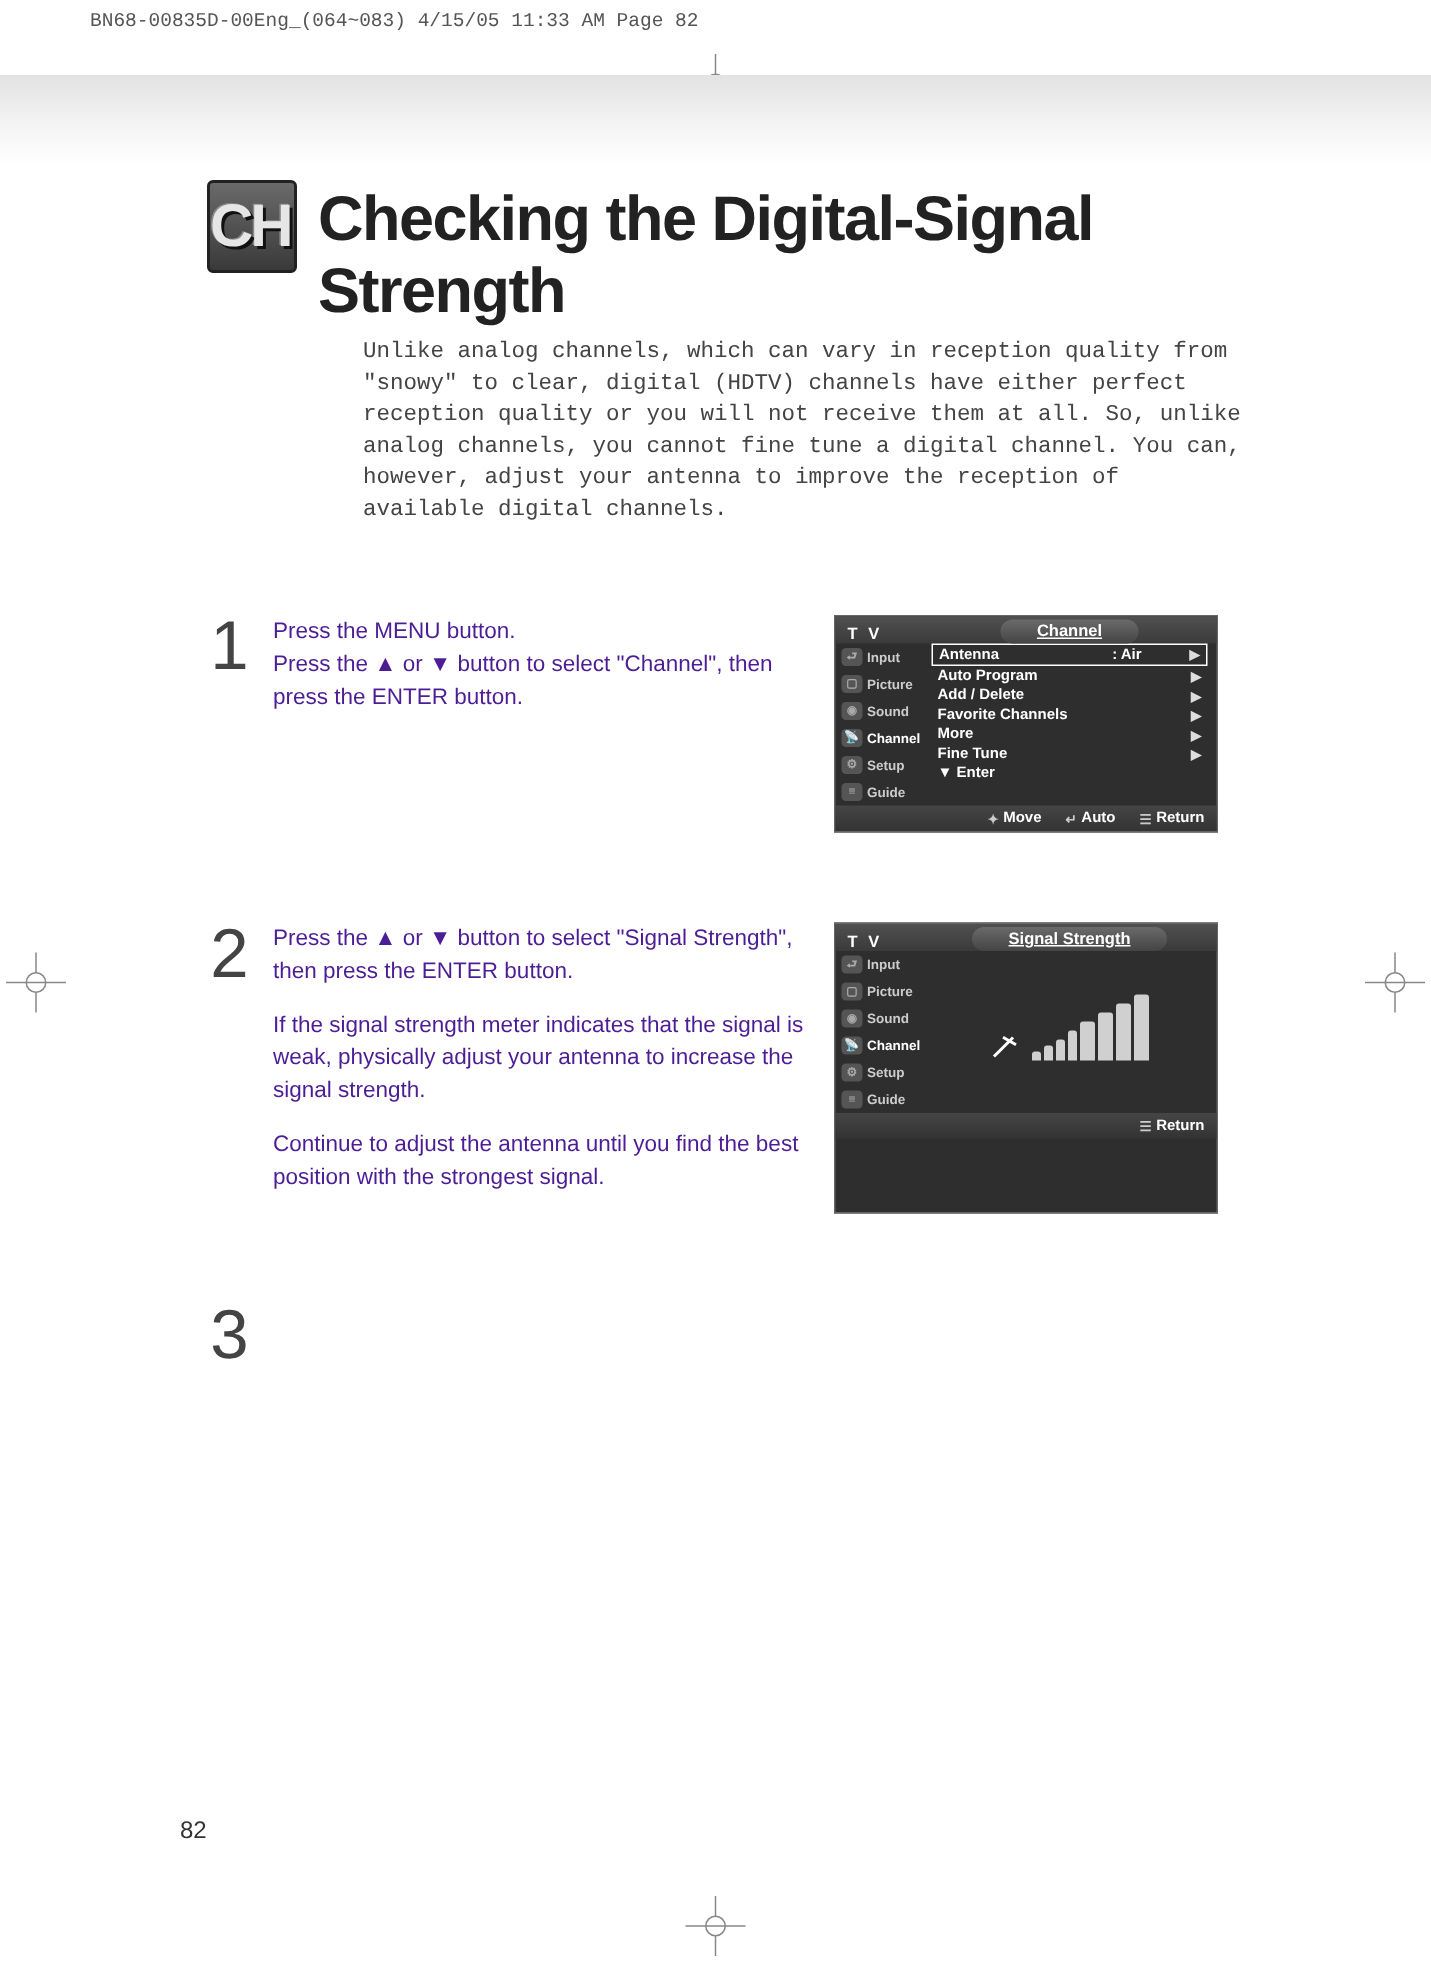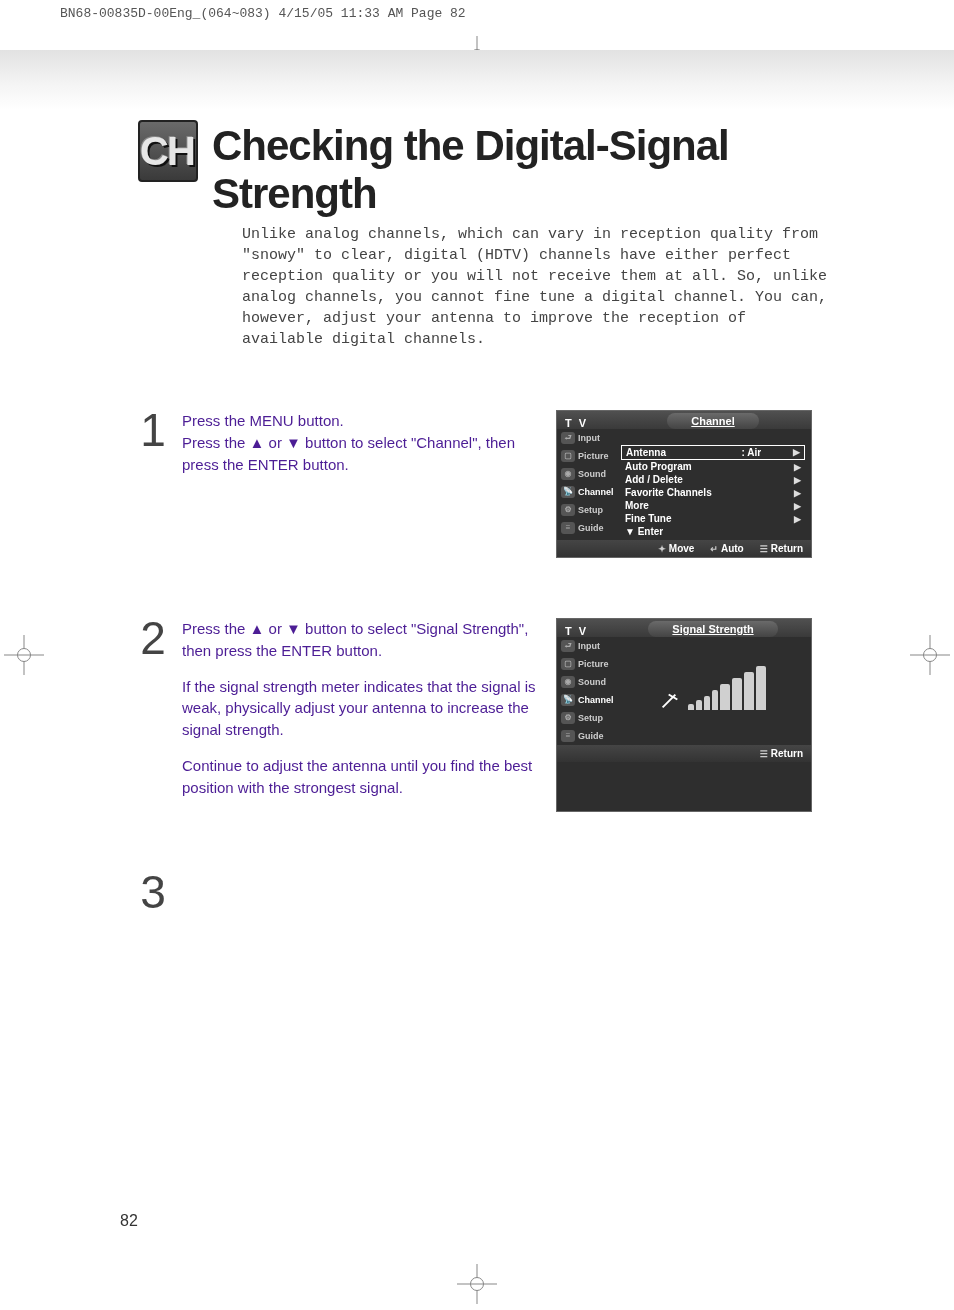--- a/index.html
+++ b/index.html
@@ -173,21 +173,21 @@
     font-weight: bold;
   }
   .tv-side-item .ico {
     width:14px; height:12px; background:#555; border-radius:3px;
     font-size:8px; text-align:center; line-height:12px; color:#aaa;
     flex:none;
   }
   .tv-side-item.active { color:#fff; }
   .tv-main {
     flex:1;
-    padding: 16px 6px 2px 6px;
+    padding: 0 6px 2px 6px;
   }
   .tv-row {
     display:flex; justify-content:space-between; align-items:center;
     padding: 1px 4px; font-weight:bold;
     margin-bottom:0px;
   }
   .tv-row.selected {
     border:1px solid #fff;
   }
   .tv-row .arr { font-size:9px; color:#ddd; }

